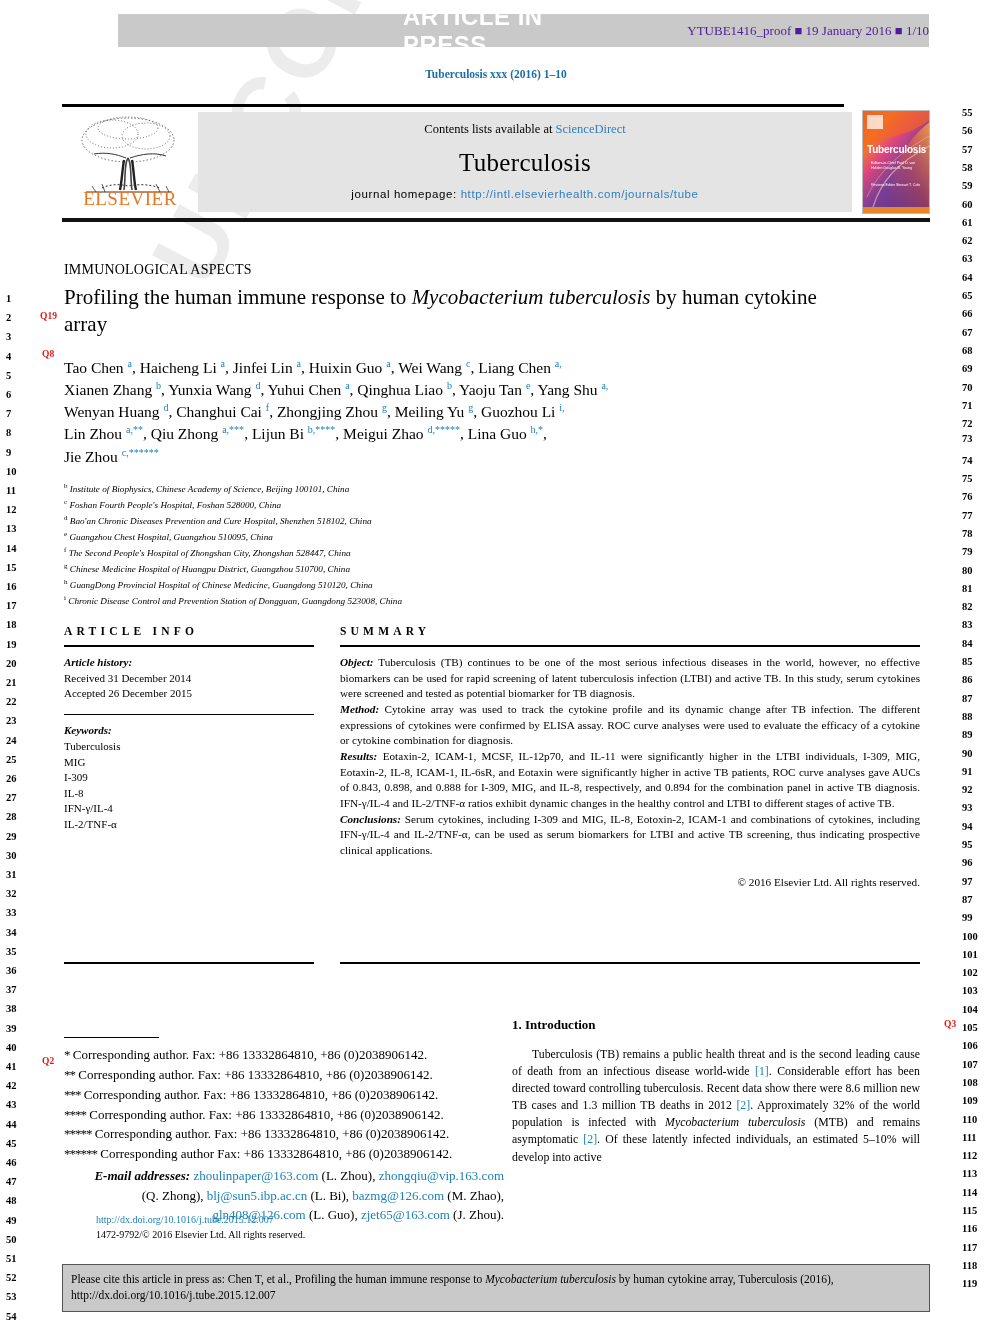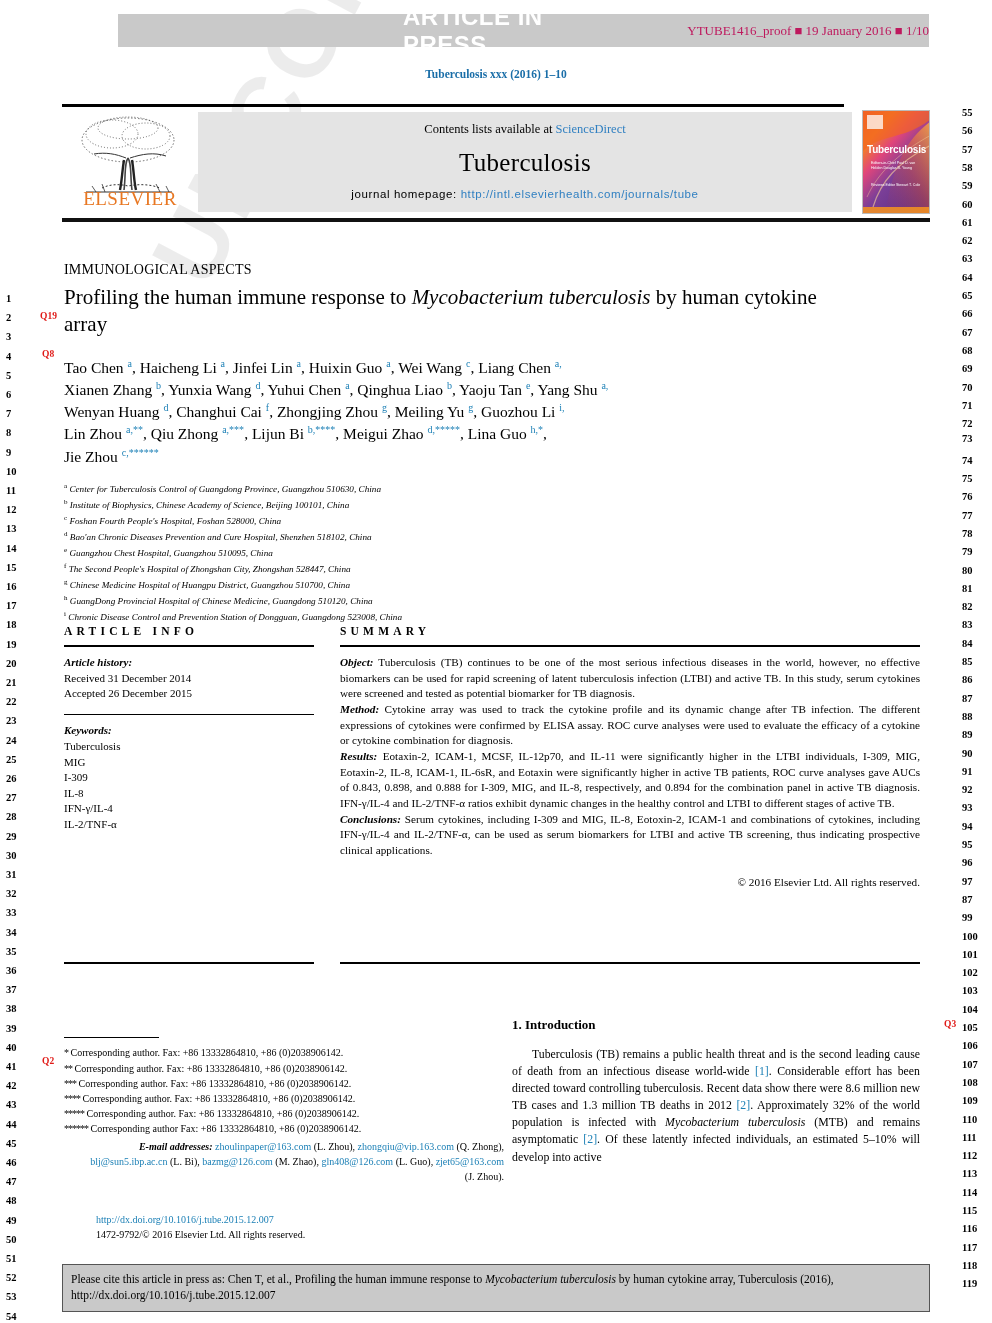--- a/index.html
+++ b/index.html
@@ -20,21 +20,21 @@
     display:flex; align-items:center;
   }
   .press-label{
     font-family:"Liberation Sans", sans-serif;
     font-weight:bold; font-size:24px; color:#ffffff;
     letter-spacing:0.5px;
     margin-left:285px;
   }
   .press-meta{
     font-family:"Liberation Serif", serif;
-    font-size:13px; color:#be185d; margin-left:56px; white-space:nowrap;
+    font-size:13px; color:#4c1d95; margin-left:56px; white-space:nowrap;
   }
 
   
   .journal-line{
     position:absolute; left:0; top:68px; width:992px; text-align:center;
     font-family:"Liberation Serif", serif;
     font-size:11.5px; color:#1a6ea8; font-weight:bold;
   }
 
   
@@ -155,21 +155,21 @@
   .sum-rule-bottom{
     position:absolute; left:340px; top:962px; width:580px; height:2px; background:#000;
   }
   .info-rule-bottom{
     position:absolute; left:64px; top:962px; width:250px; height:2px; background:#000;
   }
 
   
   .footnotes{
     position:absolute; left:64px; top:1037px; width:440px;
-    font-size:10px; line-height:1.52;
+    font-size:13px; line-height:1.52;
   }
   .fn-rule{ width:95px; height:1.4px; background:#000; margin-bottom:7px; }
   .fn-line{ padding-left:10px; text-indent:-10px; }
   .fn-line .star{ letter-spacing:-1px; }
   .emails{ margin-top:2px; padding-left:24px; text-indent:-10px;text-align:right; }
   .emails .lbl{ font-style:italic; font-weight:bold; }
   .lnk{ color:#1a7fb5; }
   .doi-block{
     position:absolute; left:64px; top:1212px; font-size:10px; line-height:1.5;margin-left:32px;
   }
@@ -303,21 +303,20 @@
 
 <div class="authors">
   <div>Tao Chen <sup>a</sup>, Haicheng Li <sup>a</sup>, Jinfei Lin <sup>a</sup>, Huixin Guo <sup>a</sup>, Wei Wang <sup>c</sup>, Liang Chen <sup>a,</sup></div>
   <div>Xianen Zhang <sup>b</sup>, Yunxia Wang <sup>d</sup>, Yuhui Chen <sup>a</sup>, Qinghua Liao <sup>b</sup>, Yaoju Tan <sup>e</sup>, Yang Shu <sup>a,</sup></div>
   <div>Wenyan Huang <sup>d</sup>, Changhui Cai <sup>f</sup>, Zhongjing Zhou <sup>g</sup>, Meiling Yu <sup>g</sup>, Guozhou Li <sup>i,</sup></div>
   <div>Lin Zhou <sup>a,**</sup>, Qiu Zhong <sup>a,***</sup>, Lijun Bi <sup>b,****</sup>, Meigui Zhao <sup>d,*****</sup>, Lina Guo <sup>h,*</sup>,</div>
   <div>Jie Zhou <sup>c,******</sup></div>
 </div>
 
 <div class="affils">
-  <div><sup>a</sup> <span>Center for Tuberculosis Control of Guangdong Province, Guangzhou 510630, China</span></div>
   <div><sup>b</sup> <span>Institute of Biophysics, Chinese Academy of Science, Beijing 100101, China</span></div>
   <div><sup>c</sup> <span>Foshan Fourth People's Hospital, Foshan 528000, China</span></div>
   <div><sup>d</sup> <span>Bao'an Chronic Diseases Prevention and Cure Hospital, Shenzhen 518102, China</span></div>
   <div><sup>e</sup> <span>Guangzhou Chest Hospital, Guangzhou 510095, China</span></div>
   <div><sup>f</sup> <span>The Second People's Hospital of Zhongshan City, Zhongshan 528447, China</span></div>
   <div><sup>g</sup> <span>Chinese Medicine Hospital of Huangpu District, Guangzhou 510700, China</span></div>
   <div><sup>h</sup> <span>GuangDong Provincial Hospital of Chinese Medicine, Guangdong 510120, China</span></div>
   <div><sup>i</sup> <span>Chronic Disease Control and Prevention Station of Dongguan, Guangdong 523008, China</span></div>
 </div>
 

